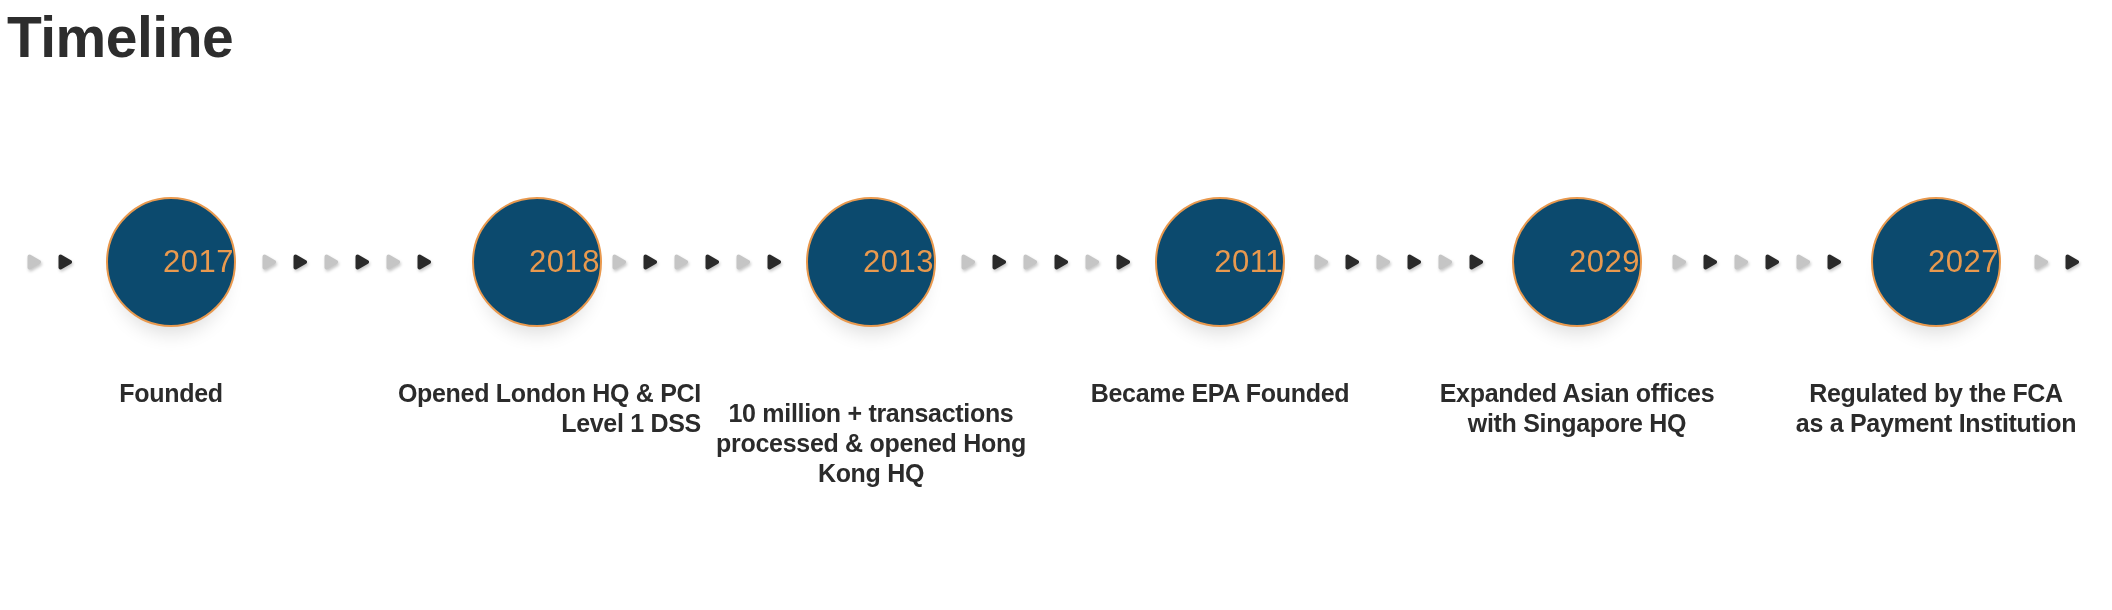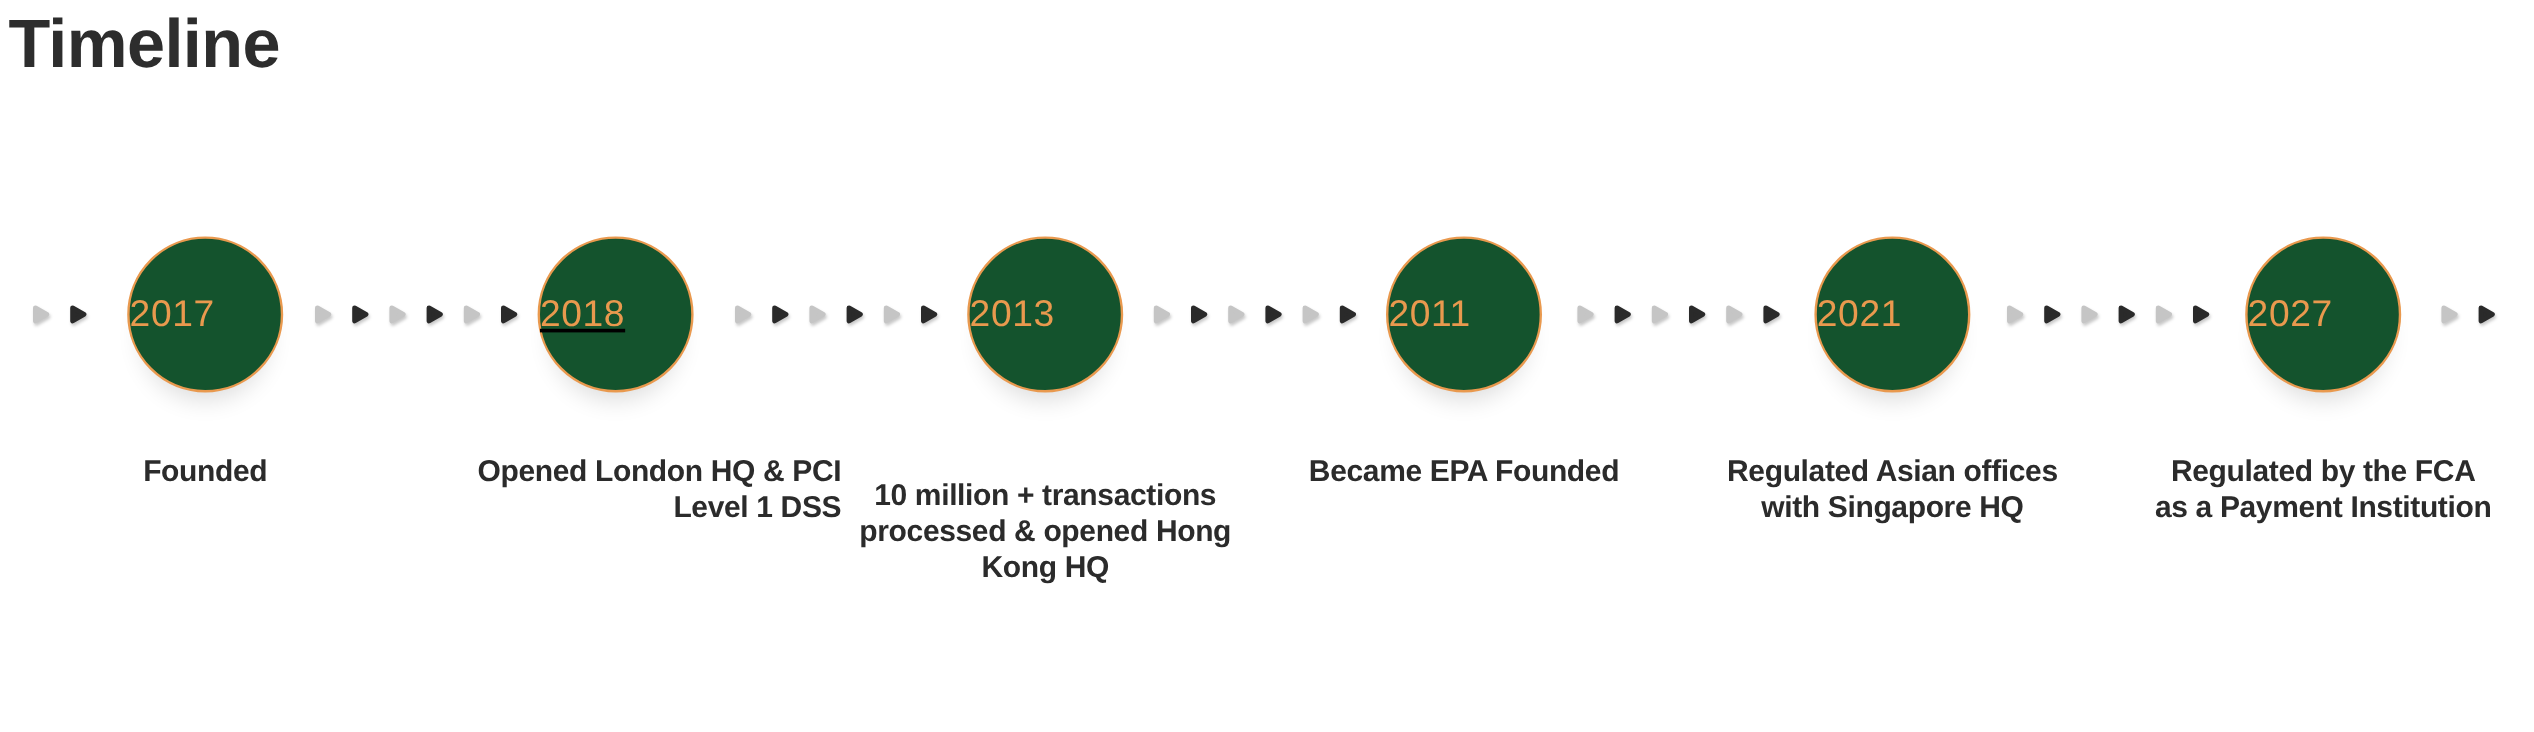--- a/index.html
+++ b/index.html
@@ -23,22 +23,22 @@
     font-weight: 700;
     letter-spacing: -0.5px;
     color: var(--ink, #2d2d2d);
   }
   .timeline { position: absolute; inset: 0; }
   .circle {
     position: absolute;
     width: 130px; height: 130px;
     border: 2px solid var(--orange, #e9994e);
     border-radius: 50%;
-    background: #14532d;
-    display: flex; align-items: center; justify-content: flex-start;
+    background: #0c4a6e;
+    display: flex; align-items: center; justify-content: flex-end;
     box-shadow: 0 18px 20px -12px rgba(0,0,0,0.14);
   }
   .year {
     font-size: 31px;
     font-weight: 400;
     letter-spacing: 0.5px;
     color: var(--orange, #e9994e);
   }
   .label {
     position: absolute;
@@ -103,21 +103,21 @@
     <svg viewBox="0 0 16 18" width="16" height="18" aria-hidden="true">
       <polygon points="3.5,3.5 13,9 3.5,14.5"></polygon>
     </svg>
   </span>
       <span class="arrow dark" style="left: 415.5px; top: 253px;">
     <svg viewBox="0 0 16 18" width="16" height="18" aria-hidden="true">
       <polygon points="3.5,3.5 13,9 3.5,14.5"></polygon>
     </svg>
   </span>
       <div class="station">
-    <div class="circle" style="left: 448px; top: 197px; text-decoration: underline;">
+    <div class="circle" style="left: 472px; top: 197px;">
       <span class="year">2018</span>
     </div>
     <div class="label" style="left: 341px; top: 378px; text-align: right;">Opened London HQ &amp; PCI
 Level 1 DSS</div>
   </div>
       <span class="arrow gray" style="left: 610.5px; top: 253px;">
     <svg viewBox="0 0 16 18" width="16" height="18" aria-hidden="true">
       <polygon points="3.5,3.5 13,9 3.5,14.5"></polygon>
     </svg>
   </span>
@@ -215,23 +215,23 @@
       <polygon points="3.5,3.5 13,9 3.5,14.5"></polygon>
     </svg>
   </span>
       <span class="arrow dark" style="left: 1468px; top: 253px;">
     <svg viewBox="0 0 16 18" width="16" height="18" aria-hidden="true">
       <polygon points="3.5,3.5 13,9 3.5,14.5"></polygon>
     </svg>
   </span>
       <div class="station">
     <div class="circle" style="left: 1512px; top: 197px;">
-      <span class="year">2021</span>
-    </div>
-    <div class="label" style="left: 1397px; top: 378px;">Regulated Asian offices
+      <span class="year">2029</span>
+    </div>
+    <div class="label" style="left: 1397px; top: 378px;">Expanded Asian offices
 with Singapore HQ</div>
   </div>
       <span class="arrow gray" style="left: 1671px; top: 253px;">
     <svg viewBox="0 0 16 18" width="16" height="18" aria-hidden="true">
       <polygon points="3.5,3.5 13,9 3.5,14.5"></polygon>
     </svg>
   </span>
       <span class="arrow dark" style="left: 1702px; top: 253px;">
     <svg viewBox="0 0 16 18" width="16" height="18" aria-hidden="true">
       <polygon points="3.5,3.5 13,9 3.5,14.5"></polygon>

